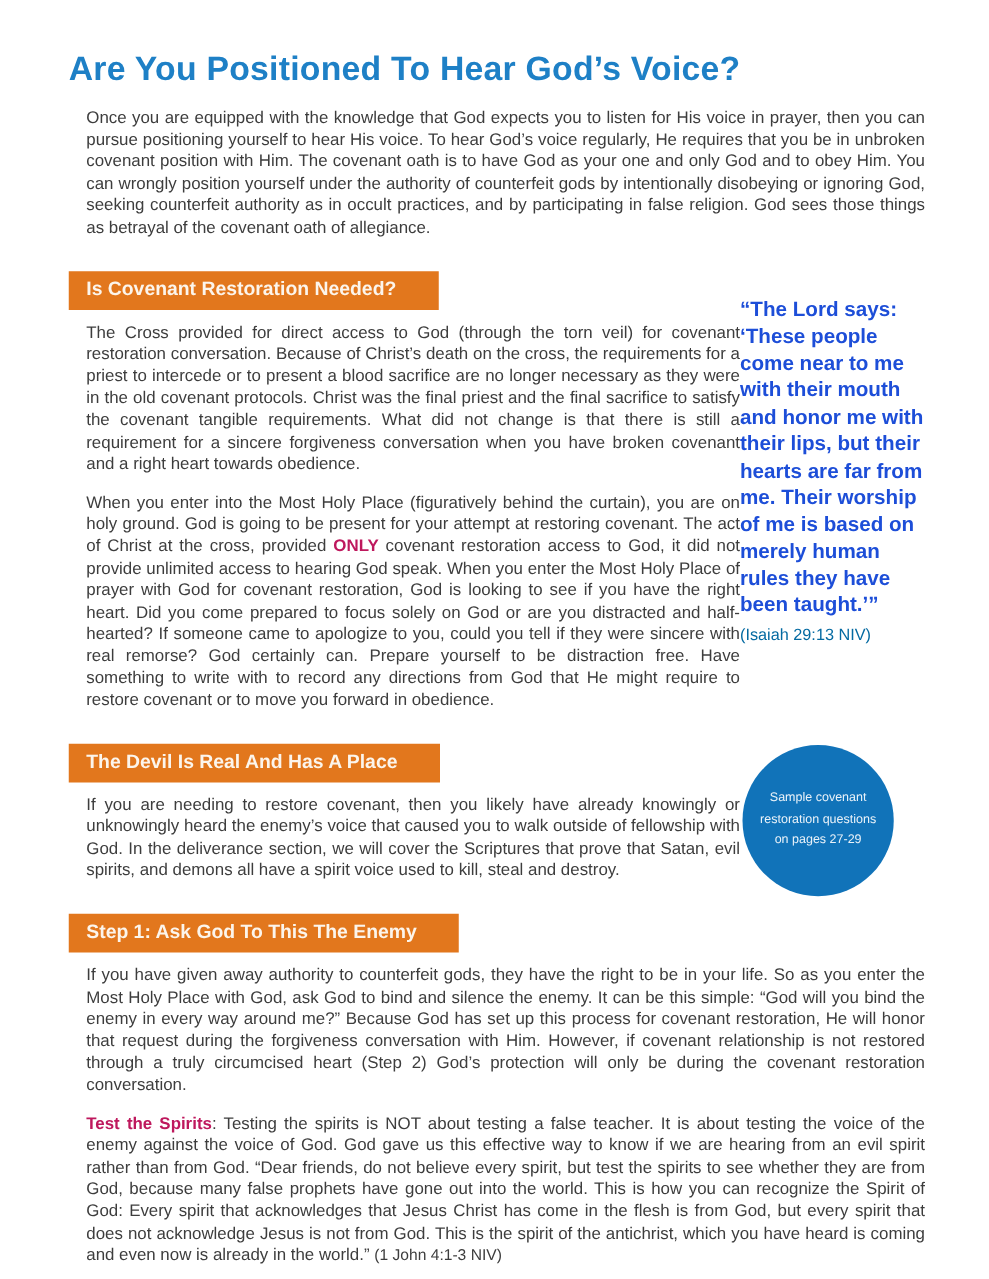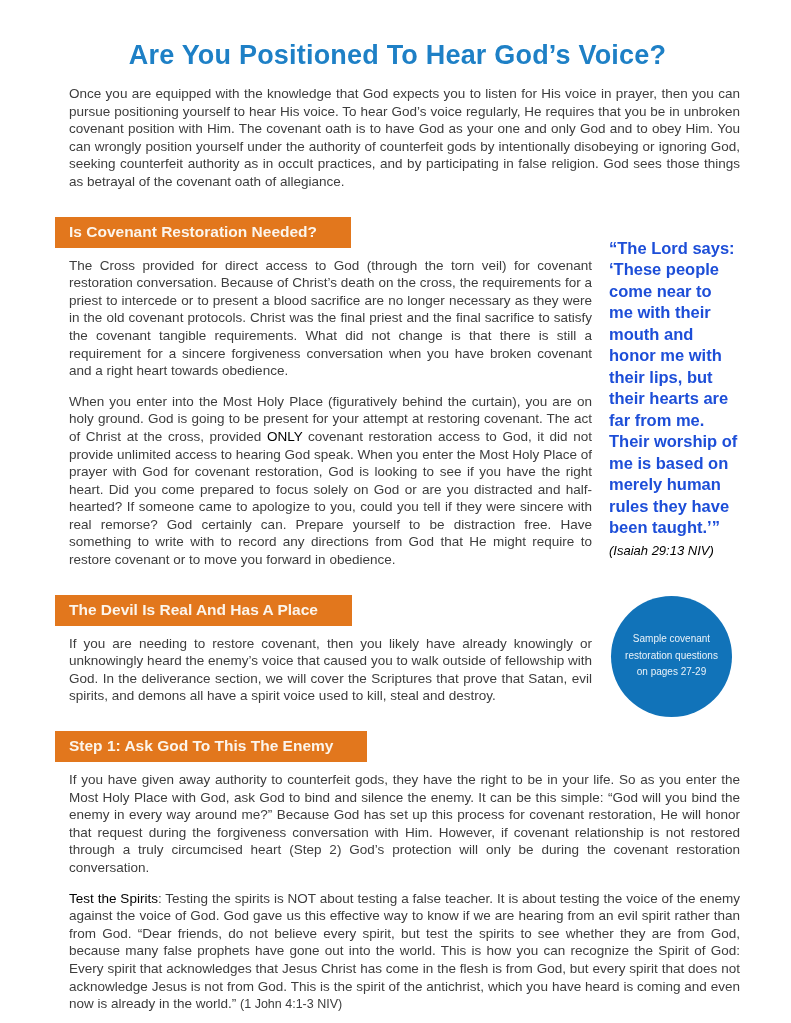--- a/index.html
+++ b/index.html
@@ -13,72 +13,70 @@
     padding: 40px 51px 0 55px;
     position: relative;
     overflow: hidden;
   }
   h1.doc-title {
     margin: 0 0 14px 0;
     font-size: 27px;
     font-weight: bold;
     color: #1e80c6;
     letter-spacing: 0.2px;
-    text-align: center;
   }
   .body-text {
     margin: 0 0 13px 14px;
     font-size: 13.5px;
     line-height: 17.6px;
     text-align: justify;
     color: #3d3d3d;
   }
   .banner {
     display: inline-block;
     background: #e2771d;
     color: #fcf5ec;
     font-weight: bold;
     font-size: 15.5px;
     padding: 6px 34px 7px 14px;
     margin: 13px 0 9px 0;
   }
-  .two-col { display: flex; gap: 17px; }
+  .two-col { display: flex; }
   .col-main { flex: 0 0 537px; width: 537px; }
   .col-side { flex: 1; min-width: 0; }
   .pull-quote {
     margin-top: 34px;
     color: #1d4ed8;
     font-weight: bold;
     font-size: 16.5px;
     line-height: 21.5px;
   }
   .pull-quote-cite {
     margin-top: 3px;
-    color: #000000;
+    color: #0369a1;
     font-weight: normal;
     font-size: 13px;
     line-height: 17px;
-    font-style: italic;
   }
   .callout-circle {
     margin: 14px 0 0 2px;
     width: 121px;
     height: 121px;
     border-radius: 50%;
     background: #1173b9;
     color: #e9f2f9;
     display: flex;
     align-items: center;
     justify-content: center;
     text-align: center;
     font-size: 10px;
     line-height: 16.5px;
     padding: 8px 12px;
   }
-  .bold-inline { font-weight: normal; color: #000000; }
+  .bold-inline { font-weight: bold; color: #be185d; }
   .verse-cite-inline { font-size: 12.5px; }
 </style>
 </head>
 <body>
 
 <div class="page">
 
   <h1 class="doc-title">Are You Positioned To Hear God’s Voice?</h1>
 
   <p class="body-text">Once you are equipped with the knowledge that God expects you to listen for His voice in prayer, then you can pursue positioning yourself to hear His voice. To hear God’s voice regularly, He requires that you be in unbroken covenant position with Him. The covenant oath is to have God as your one and only God and to obey Him. You can wrongly position yourself under the authority of counterfeit gods by intentionally disobeying or ignoring God, seeking counterfeit authority as in occult practices, and by participating in false religion. God sees those things as betrayal of the covenant oath of allegiance.</p>

